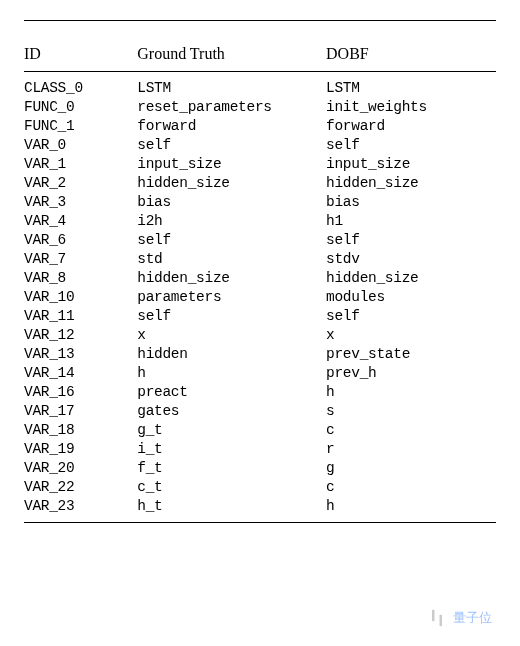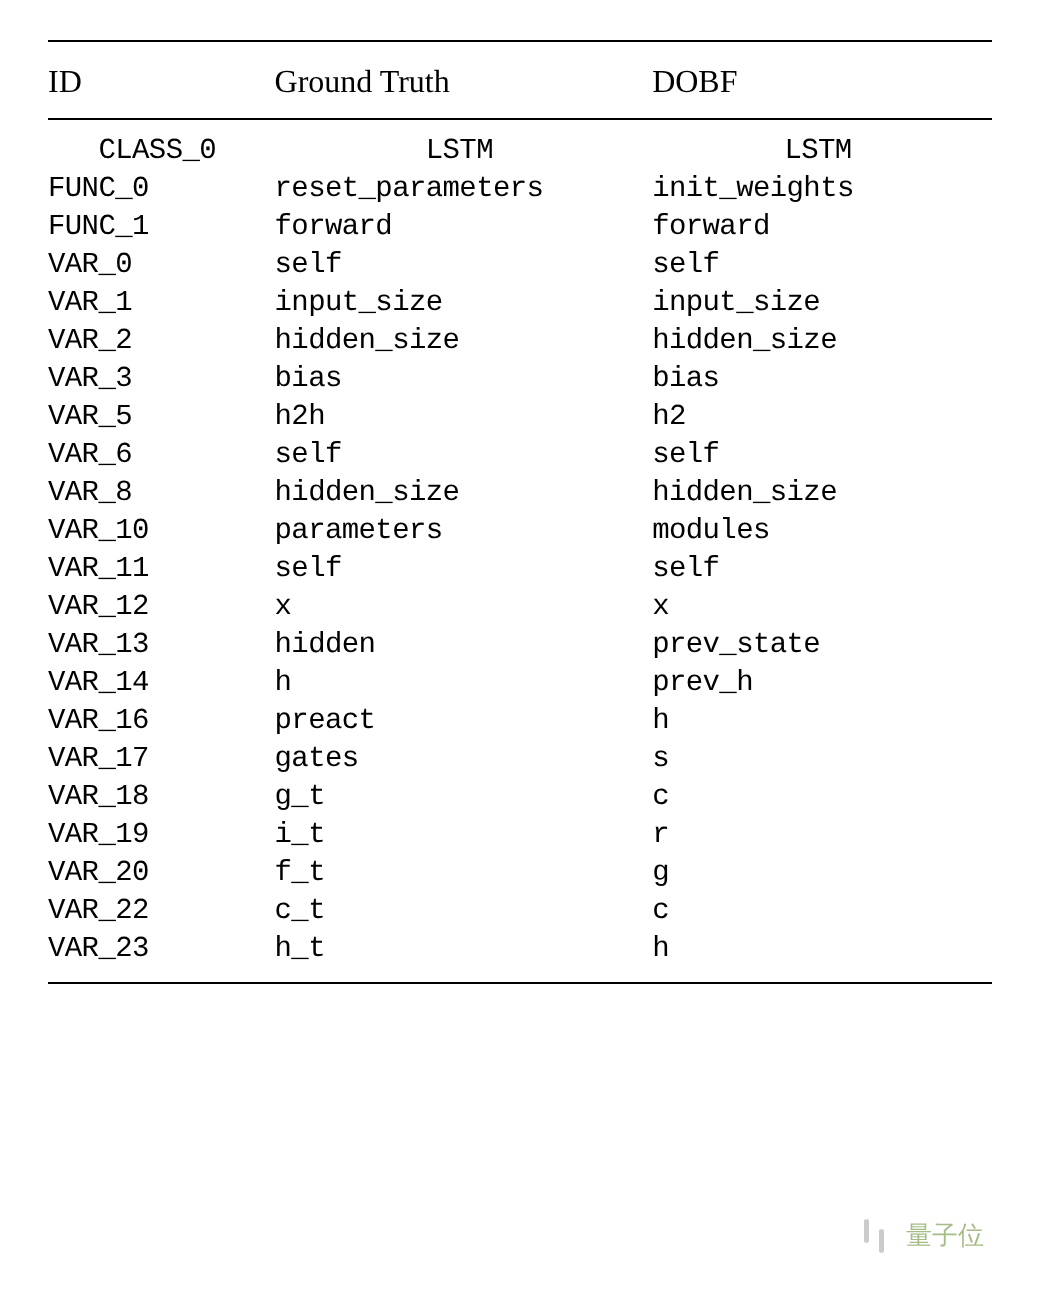--- a/index.html
+++ b/index.html
@@ -20,38 +20,37 @@
       border-collapse: collapse;
     }
     .header-row {
       border-top: 1.5px solid #000;
       border-bottom: 1px solid #000;
     }
     .header-row th {
       text-align: left;
       font-weight: normal;
       font-size: 16px;
-      padding: 12px 4px 8px 0;
+      padding: 24px 4px 8px 0;
       font-family: Georgia, 'Times New Roman', serif;
     }
     .header-row th:first-child {
       width: 24%;
     }
     .header-row th:nth-child(2) {
       width: 40%;
     }
     .header-row th:nth-child(3) {
       width: 36%;
     }
     tbody {
       border-bottom: 1.5px solid #000;
     }
     tbody tr:first-child td {
       padding-top: 8px;
-      text-align: center;
     }
     tbody td {
       font-family: 'Courier New', Courier, monospace;
       font-size: 14.5px;
       padding: 1.5px 4px 1.5px 0;
       letter-spacing: -0.3px;
       white-space: nowrap;
     }
     tbody tr:last-child td {
       padding-bottom: 8px;
@@ -64,21 +63,21 @@
       align-items: center;
       gap: 6px;
       opacity: 0.5;
     }
     .watermark-icon {
       width: 20px;
       height: 20px;
     }
     .watermark-text {
       font-size: 13px;
-      color: #4d7c0f;
+      color: #3b82f6;
       font-family: sans-serif;
     }
   </style>
 </head>
 <body>
 
 <table class="table">
   <thead>
     <tr class="header-row">
       <th>ID</th>
@@ -116,28 +115,33 @@
         <td>VAR_2</td>
         <td>hidden_size</td>
         <td>hidden_size</td>
       </tr>
       <tr>
         <td>VAR_3</td>
         <td>bias</td>
         <td>bias</td>
       </tr>
       <tr>
-        <td>VAR_5</td>
-        <td>h2h</td>
-        <td>h2</td>
+        <td>VAR_4</td>
+        <td>i2h</td>
+        <td>h1</td>
       </tr>
       <tr>
         <td>VAR_6</td>
         <td>self</td>
         <td>self</td>
+      </tr>
+      <tr>
+        <td>VAR_7</td>
+        <td>std</td>
+        <td>stdv</td>
       </tr>
       <tr>
         <td>VAR_8</td>
         <td>hidden_size</td>
         <td>hidden_size</td>
       </tr>
       <tr>
         <td>VAR_10</td>
         <td>parameters</td>
         <td>modules</td>

